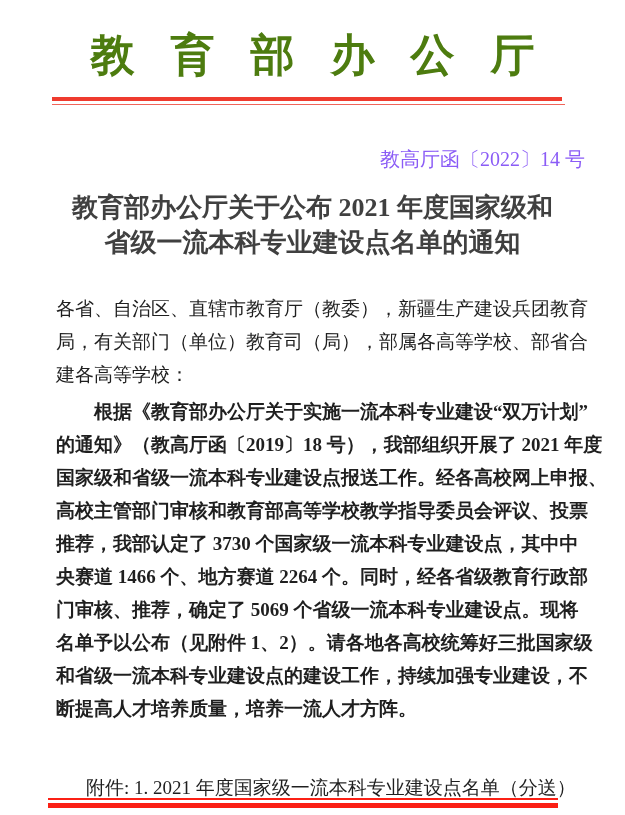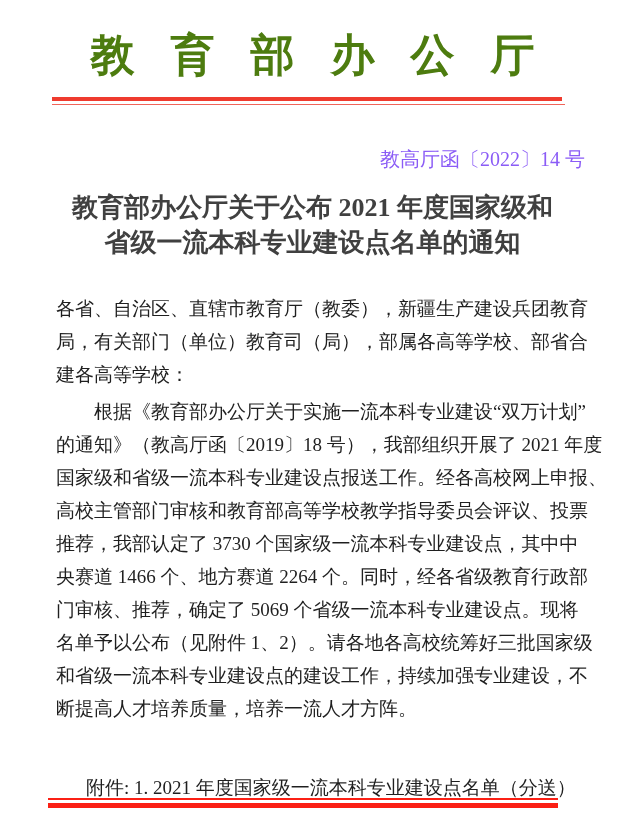--- a/index.html
+++ b/index.html
@@ -56,21 +56,21 @@
   .body-text {
     position: absolute;
     top: 292px;
     left: 48px;
     width: 545px;
     font-size: 19px;
     line-height: 33px;
     margin-left: 8px;
   }
   .body-text p { margin: 0; white-space: pre; }
-  .para-main { margin-top: 4px !important; text-indent: 38px; }
+  .para-main { margin-top: 4px !important; text-indent: 38px; font-weight: bold; }
   .attachment {
     position: absolute;
     top: 771px;
     left: 48px;
     width: 545px;
     font-size: 19px;
     line-height: 33px;
     padding-left: 38px;
     box-sizing: border-box;
     white-space: pre;

